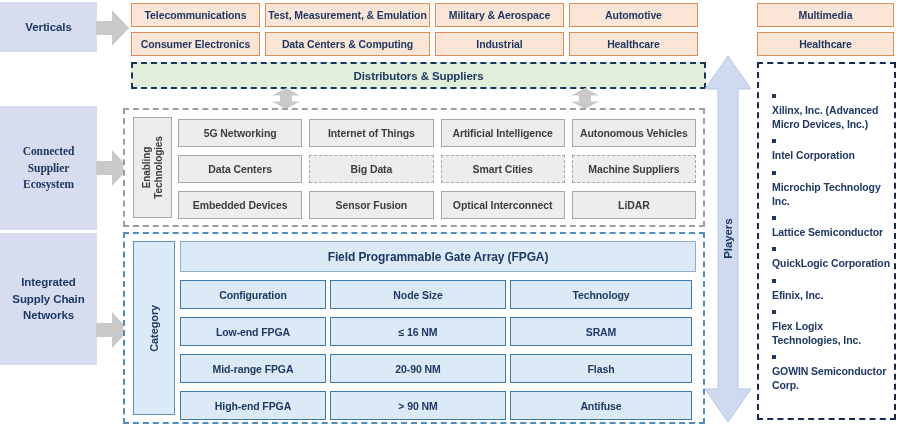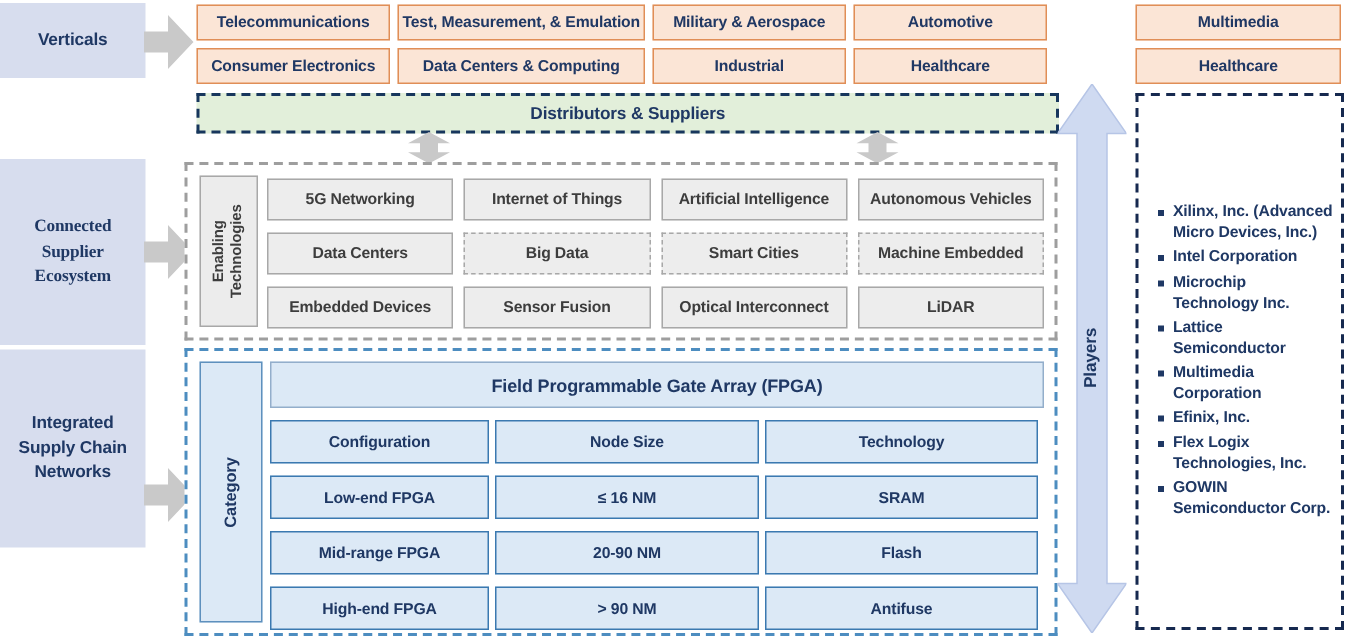--- a/index.html
+++ b/index.html
@@ -53,21 +53,21 @@
          display:flex;align-items:center;justify-content:center;text-align:center;}
 
   
   .parrow{left:705px;top:56px;}
   .parrow-label{left:705px;top:56px;width:46px;height:366px;}
   .parrow-label .vtext{font-size:11.5px;color:#1f3864;}
   .ppanel{left:757px;top:62px;width:139px;height:358px;border:2.2px dashed #16294f;background:#fff;
           display:flex;flex-direction:column;justify-content:center;box-sizing:border-box;
           padding:6px 4px 6px 13px;}
   .ppanel ul{list-style:none;margin:0;padding:0;}
-  .ppanel li{display:flex;gap:6px;font-size:10.5px;line-height:1.32;margin:2.5px 0;color:#1f3864;}
+  .ppanel li{display:flex;gap:6px;font-size:10.5px;line-height:1.32;margin:2.5px 0;color:#1f3864;flex-direction:column;}
   .bullet{flex:0 0 4px;width:4px;height:4px;background:#1f3864;margin-top:5px;}
 
   svg{display:block;}
 </style>
 </head>
 <body>
 
 <div class="stage">
 
   <div class="abs ctr slab slab1">
@@ -127,21 +127,21 @@
 Technologies</span>
     </div>
     <div class="abs en-grid">
       <div class="gcell">5G Networking</div>
       <div class="gcell">Internet of Things</div>
       <div class="gcell">Artificial Intelligence</div>
       <div class="gcell">Autonomous Vehicles</div>
       <div class="gcell">Data Centers</div>
       <div class="gcell dashed">Big Data</div>
       <div class="gcell dashed">Smart Cities</div>
-      <div class="gcell dashed">Machine Embedded</div>
+      <div class="gcell dashed">Machine Suppliers</div>
       <div class="gcell">Embedded Devices</div>
       <div class="gcell">Sensor Fusion</div>
       <div class="gcell">Optical Interconnect</div>
       <div class="gcell">LiDAR</div>
     </div>
   </div>
 
   <div class="abs catbox">
     <div class="abs ctr cat-side">
       <span class="vtext">Category</span>
@@ -185,21 +185,21 @@
       <li>
           <span class="bullet"></span>
           <span>Microchip Technology Inc.</span>
         </li>
       <li>
           <span class="bullet"></span>
           <span>Lattice Semiconductor</span>
         </li>
       <li>
           <span class="bullet"></span>
-          <span>Multimedia Corporation</span>
+          <span>QuickLogic Corporation</span>
         </li>
       <li>
           <span class="bullet"></span>
           <span>Efinix, Inc.</span>
         </li>
       <li>
           <span class="bullet"></span>
           <span>Flex Logix Technologies, Inc.</span>
         </li>
       <li>

